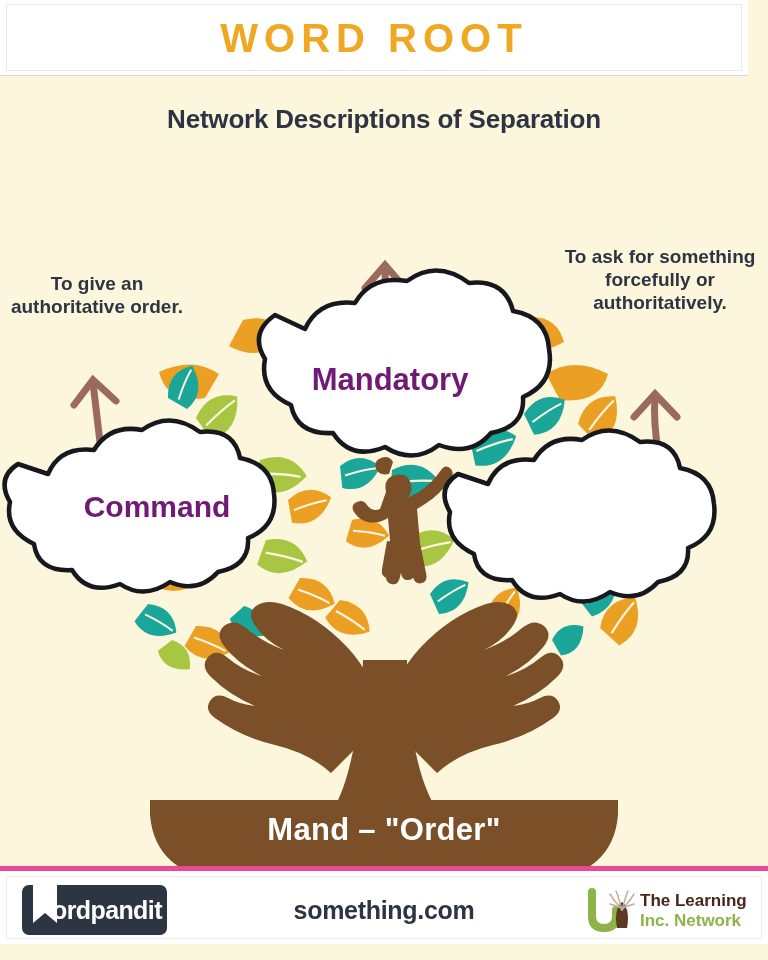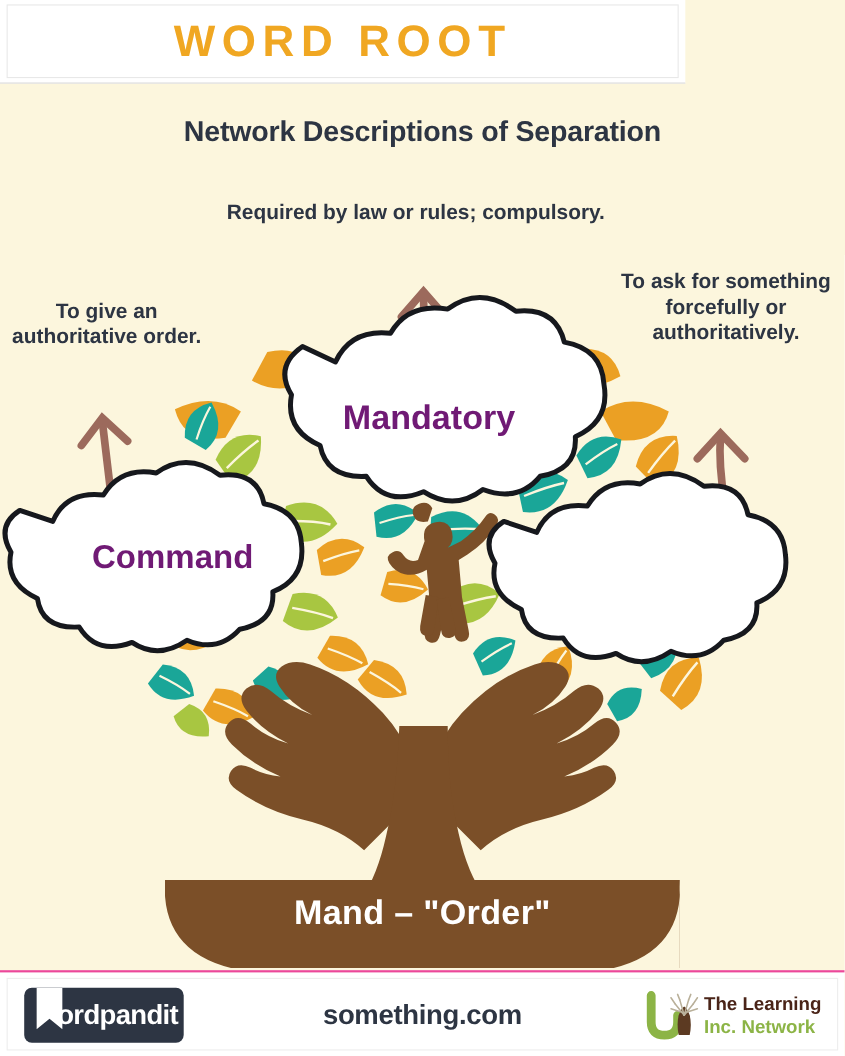--- a/index.html
+++ b/index.html
@@ -18,21 +18,21 @@
     width: 768px;
     height: 960px;
     background: #fcf6dd;
     overflow: hidden;
   }
 
   
   .header-band {
     position: absolute;
     left: 0; top: 0;
-    width: 623px;
+    width: 748px;
     height: 76px;
     background: #ffffff;
     border-bottom: 1px solid #d9d9d9;
     box-sizing: border-box;
     display: flex;
     align-items: center;
     justify-content: center;
   }
   .header-band::before{
     content:"";
@@ -102,25 +102,25 @@
     text-align: center;
     font-size: 31px;
     font-weight: bold;
     color: #ffffff;
     letter-spacing: 0.3px;
   }
 
   
   .footer-band {
     position: absolute;
-    left: 0; bottom: 0;
+    left: 0; bottom: 16px;
     width: 768px;
     height: 78px;
     background: #ffffff;
-    border-top: 2px solid #ec4899;
+    border-top: 5px solid #ec4899;
     box-sizing: border-box;
     display: flex;
     align-items: center;
   }
   .footer-band::before{
     content:"";
     position:absolute;
     left:6px; right:6px; top:5px; bottom:5px;
     border:1px solid #ededed;
     pointer-events:none;
@@ -436,21 +436,20 @@
                q2 28 -30 34
                q-20 22 -48 10
                q-26 18 -50 2
                q-32 12 -48 -14
                q-34 2 -38 -26
                q-30 -14 -24 -42
                q-14 -24 8 -38 z"></path>
     </g>
   </svg>
 
-  <div class="callout callout-top">Required by law or rules; compulsory.</div>
   <div class="callout callout-left">To give an authoritative order.</div>
   <div class="callout callout-right">To ask for something forcefully or authoritatively.</div>
 
   <div class="cloud-label label-mandatory">Mandatory</div>
   <div class="cloud-label label-command">Command</div>
 
   <div class="root-word">Mand – "Order"</div>
 
   <div class="footer-band">
 

